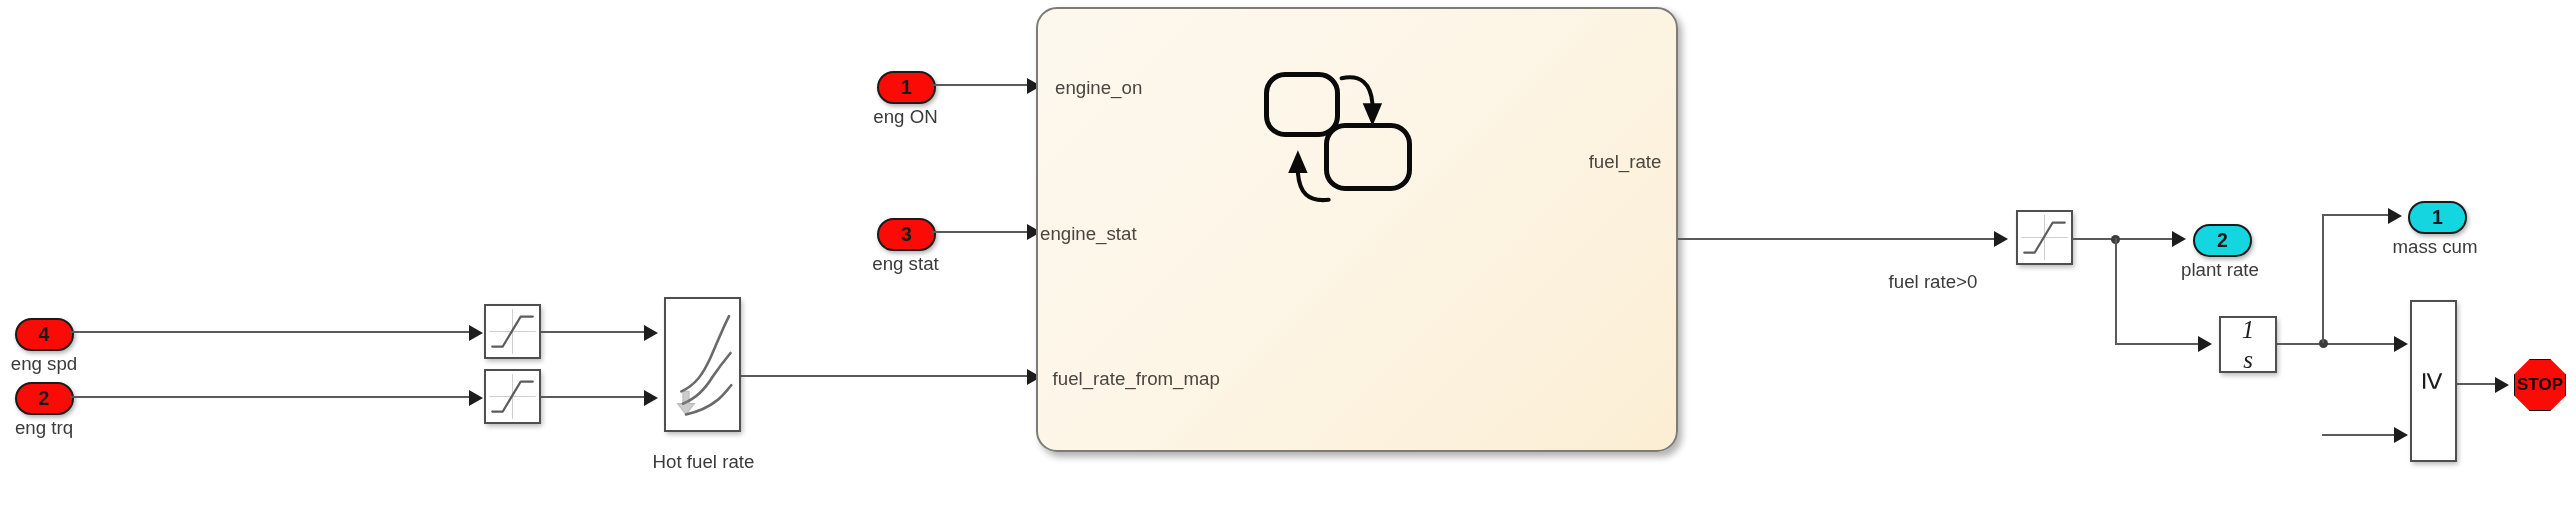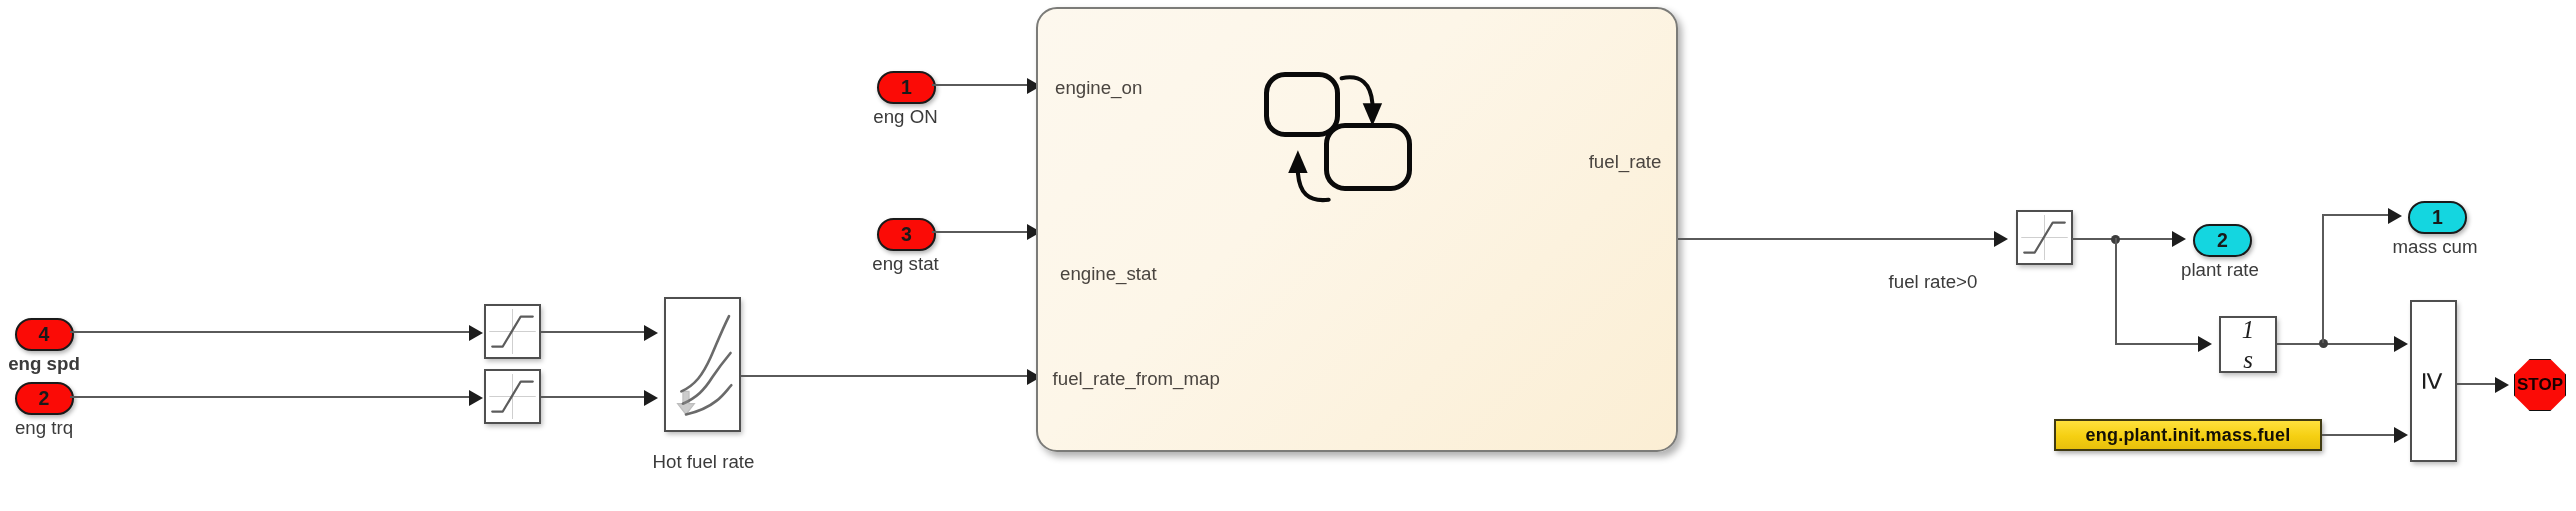--- a/index.html
+++ b/index.html
@@ -146,21 +146,21 @@
   <div class="port inport" style="left:877px;top:218px;width:55px;height:29px;">
     <span>3</span>
   </div>
   <div class="blk-label" style="left:861px;top:253px;width:89px;">eng stat</div>
   <div class="wire-h" style="left:932px;top:231px;width:104px;"></div>
   <div class="arrow" style="left:1027px;top:224px;"></div>
 
   <div class="port inport" style="left:14.6px;top:318px;width:55px;height:29px;">
     <span>4</span>
   </div>
-  <div class="blk-label" style="left:0px;top:353px;width:88px;font-weight:bold;">eng spd</div>
+  <div class="blk-label" style="left:0px;top:353px;width:88px;">eng spd</div>
   <div class="wire-h" style="left:70px;top:331px;width:406px;"></div>
   <div class="arrow" style="left:469px;top:325px;"></div>
 
   <div class="port inport" style="left:14.6px;top:382px;width:55px;height:29px;">
     <span>2</span>
   </div>
   <div class="blk-label" style="left:0px;top:417px;width:88px;">eng trq</div>
   <div class="wire-h" style="left:70px;top:396px;width:406px;"></div>
   <div class="arrow" style="left:469px;top:390px;"></div>
 
@@ -196,21 +196,21 @@
     </svg>
   </div>
   <div class="blk-label" style="left:642px;top:451px;width:123px;">Hot fuel rate</div>
 
   <div class="wire-h" style="left:741px;top:375px;width:295px;"></div>
   <div class="arrow" style="left:1027px;top:369px;"></div>
 
   <div class="sfchart" style="left:1036px;top:6.5px;width:642px;height:445px;">
 
     <div class="sf-portlabel" style="left:17px;top:68px;">engine_on</div>
-    <div class="sf-portlabel" style="left:22px;top:214px;margin-top:40px;">engine_stat</div>
+    <div class="sf-portlabel" style="left:2px;top:214px;">engine_stat</div>
     <div class="sf-portlabel" style="left:14.6px;top:359px;">fuel_rate_from_map</div>
     <div class="sf-portlabel" style="right:14.6px;top:106px;margin-top:36px;">fuel_rate</div>
 
     <div class="sf-state" style="left:226px;top:63px;width:76px;height:65px;">
       <span></span>
     </div>
     <div class="sf-state" style="left:286px;top:114px;width:88px;height:68px;">
       <span></span>
     </div>
 
@@ -263,23 +263,20 @@
 
   <div class="wire-v" style="left:2322px;top:215px;height:128px;"></div>
   <div class="wire-h" style="left:2322px;top:214px;width:75px;"></div>
   <div class="arrow" style="left:2388px;top:208px;"></div>
 
   <div class="port outport" style="left:2408px;top:201px;width:55px;height:29px;">
     <span>1</span>
   </div>
   <div class="blk-label" style="left:2388px;top:236px;width:94px;">mass cum</div>
 
-  <div class="constblk" style="left:2054px;top:419px;width:268px;height:32px;">
-    <span>eng.plant.init.mass.fuel</span>
-  </div>
   <div class="wire-h" style="left:2322px;top:434px;width:82px;"></div>
   <div class="arrow" style="left:2394px;top:427px;"></div>
 
   <div class="sblock" style="left:2410px;top:300px;width:47px;height:162px;">
     <div class="relop-glyph">
       <span>≥</span>
     </div>
   </div>
 
   <div class="wire-h" style="left:2457px;top:383px;width:47px;"></div>

